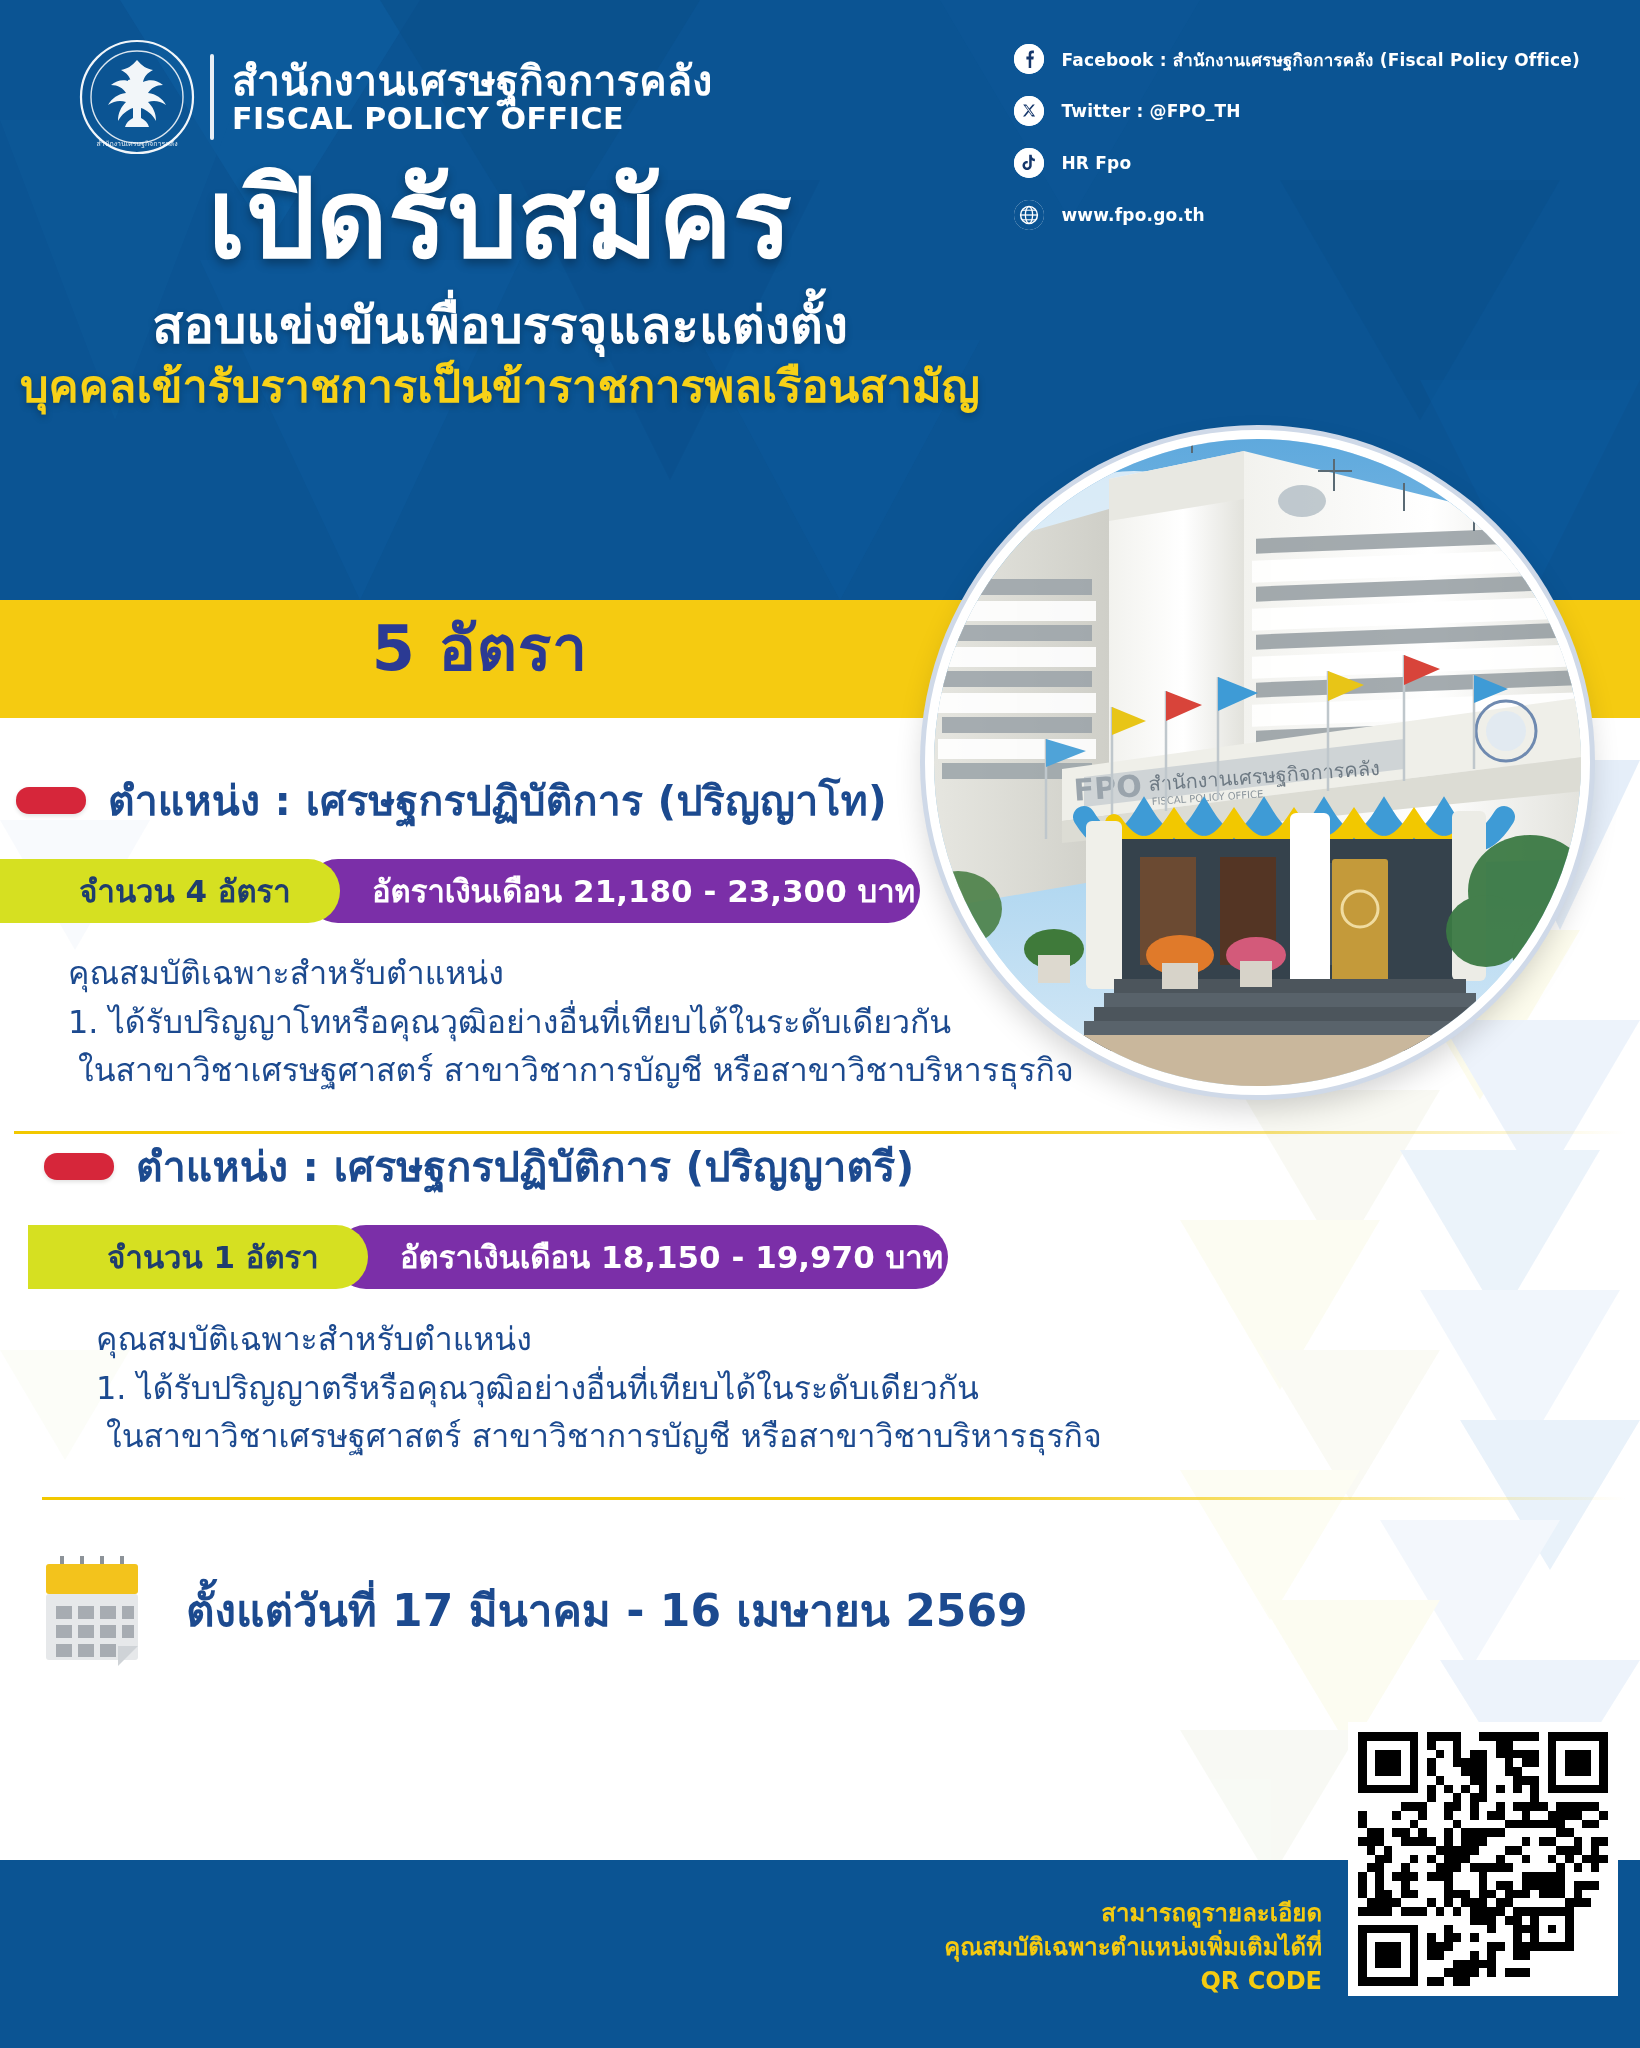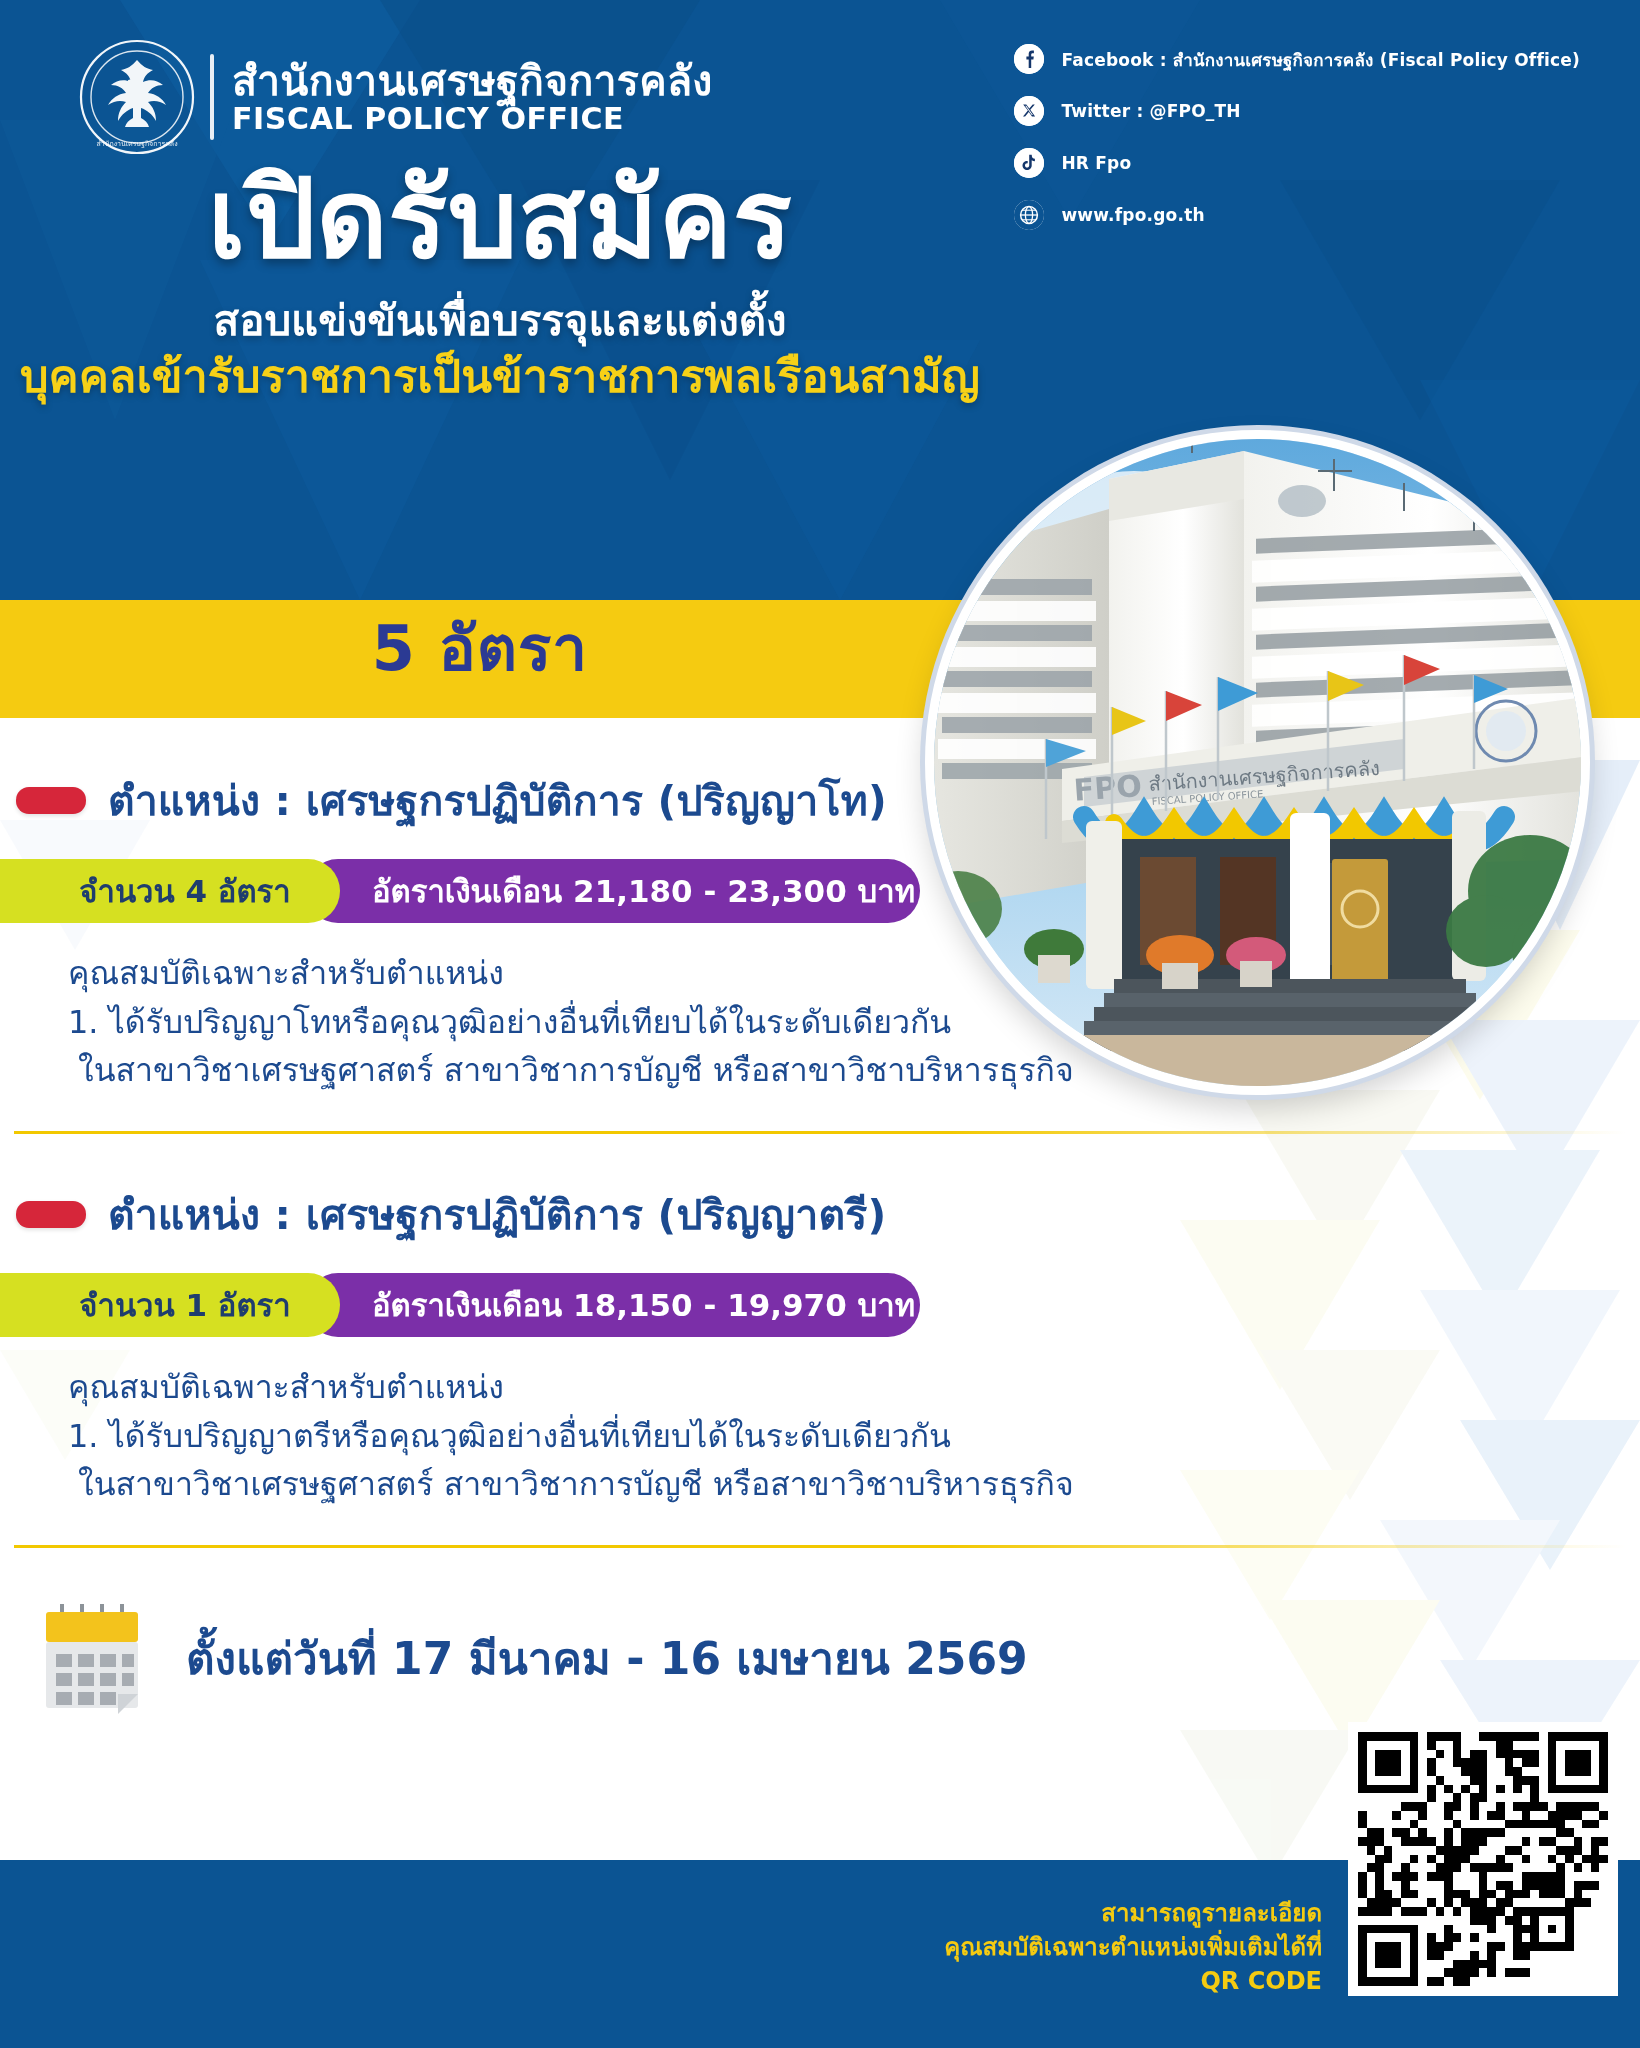--- a/index.html
+++ b/index.html
@@ -36,21 +36,21 @@
   .sicon { width:30px; height:30px; border-radius:50%; background:#ffffff; display:flex; align-items:center; justify-content:center; flex:0 0 auto; }
   .sicon svg { display:block; }
   .slabel { color:#ffffff; font-size:17px; font-weight:700; white-space:nowrap; letter-spacing:0.2px; }
 
   .headline-wrap { position:absolute; left:0; top:160px; width:1000px; text-align:center; z-index:4; }
   .headline {
     color:#ffffff; font-size:110px; font-weight:700; line-height:1.08;
     text-shadow:0 5px 10px rgba(0,0,0,0.30);
     letter-spacing:0.5px;
   }
-  .sub1 { margin-top:18px; color:#ffffff; font-size:42px; font-weight:700; text-shadow:0 3px 7px rgba(0,0,0,0.26); line-height:1.15; }
+  .sub1 { margin-top:18px; color:#ffffff; font-size:51px; font-weight:700; text-shadow:0 3px 7px rgba(0,0,0,0.26); line-height:1.15; }
   .sub2 { margin-top:6px; color:#f7d117; font-size:45px; font-weight:700; text-shadow:0 3px 7px rgba(0,0,0,0.26); line-height:1.15; }
 
   
   .yellow-band {
     position:absolute; left:0; top:600px; width:1640px; height:118px;
     background:#f5cb11; z-index:2;
   }
   .yellow-band .count {
     position:absolute; left:0; top:0; width:960px; height:96px;
     display:flex; align-items:center; justify-content:center;
@@ -413,21 +413,21 @@
         <div class="pill-right">อัตราเงินเดือน 21,180 - 23,300 บาท</div>
       </div>
       <div class="qual">
         <div class="qual-line">คุณสมบัติเฉพาะสำหรับตำแหน่ง</div>
         <div class="qual-line">1. ได้รับปริญญาโทหรือคุณวุฒิอย่างอื่นที่เทียบได้ในระดับเดียวกัน</div>
         <div class="qual-line indent">ในสาขาวิชาเศรษฐศาสตร์ สาขาวิชาการบัญชี หรือสาขาวิชาบริหารธุรกิจ</div>
       </div>
       <div class="divider"></div>
     </div>
 
-    <div class="pos-block" style="padding-top:48px;">
+    <div class="pos-block" style="margin-left:28px;">
       <div class="pos-title-row">
         <span class="red-dash"></span>
         <span class="pos-title">ตำแหน่ง : เศรษฐกรปฏิบัติการ (ปริญญาตรี)</span>
       </div>
       <div class="pill-row">
         <div class="pill-left">จำนวน 1 อัตรา</div>
         <div class="pill-right">อัตราเงินเดือน 18,150 - 19,970 บาท</div>
       </div>
       <div class="qual">
         <div class="qual-line">คุณสมบัติเฉพาะสำหรับตำแหน่ง</div>

